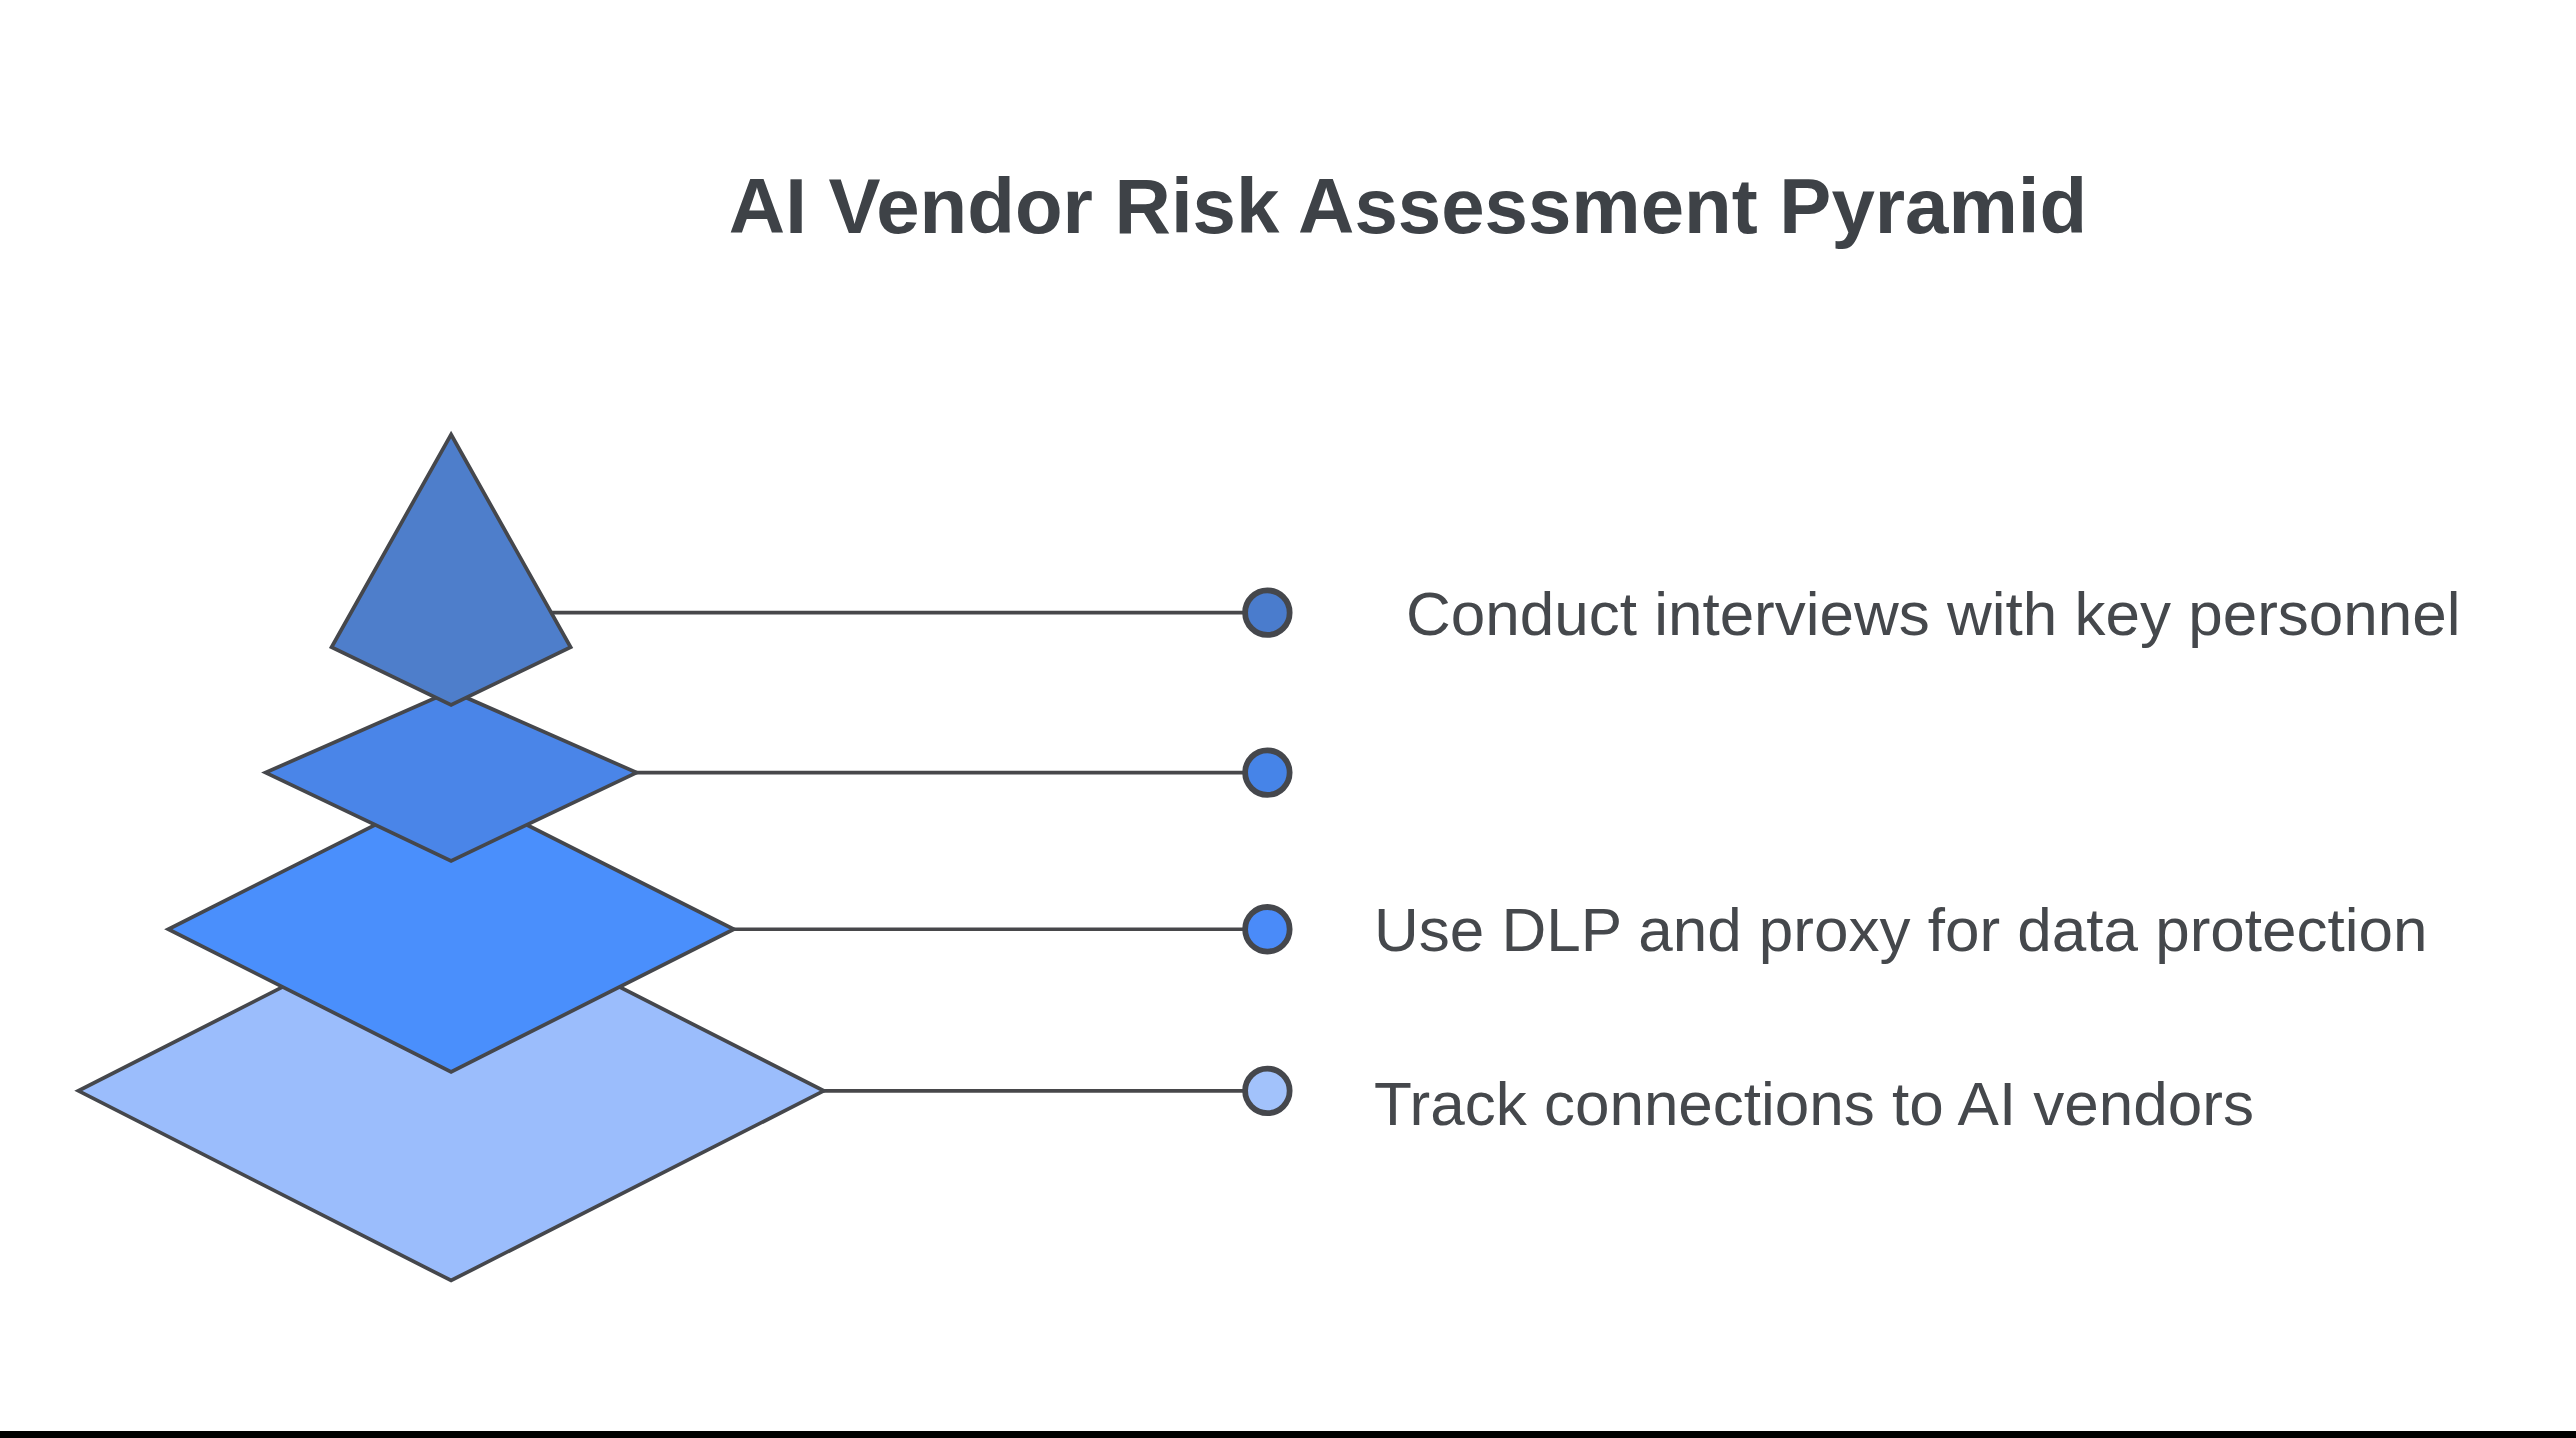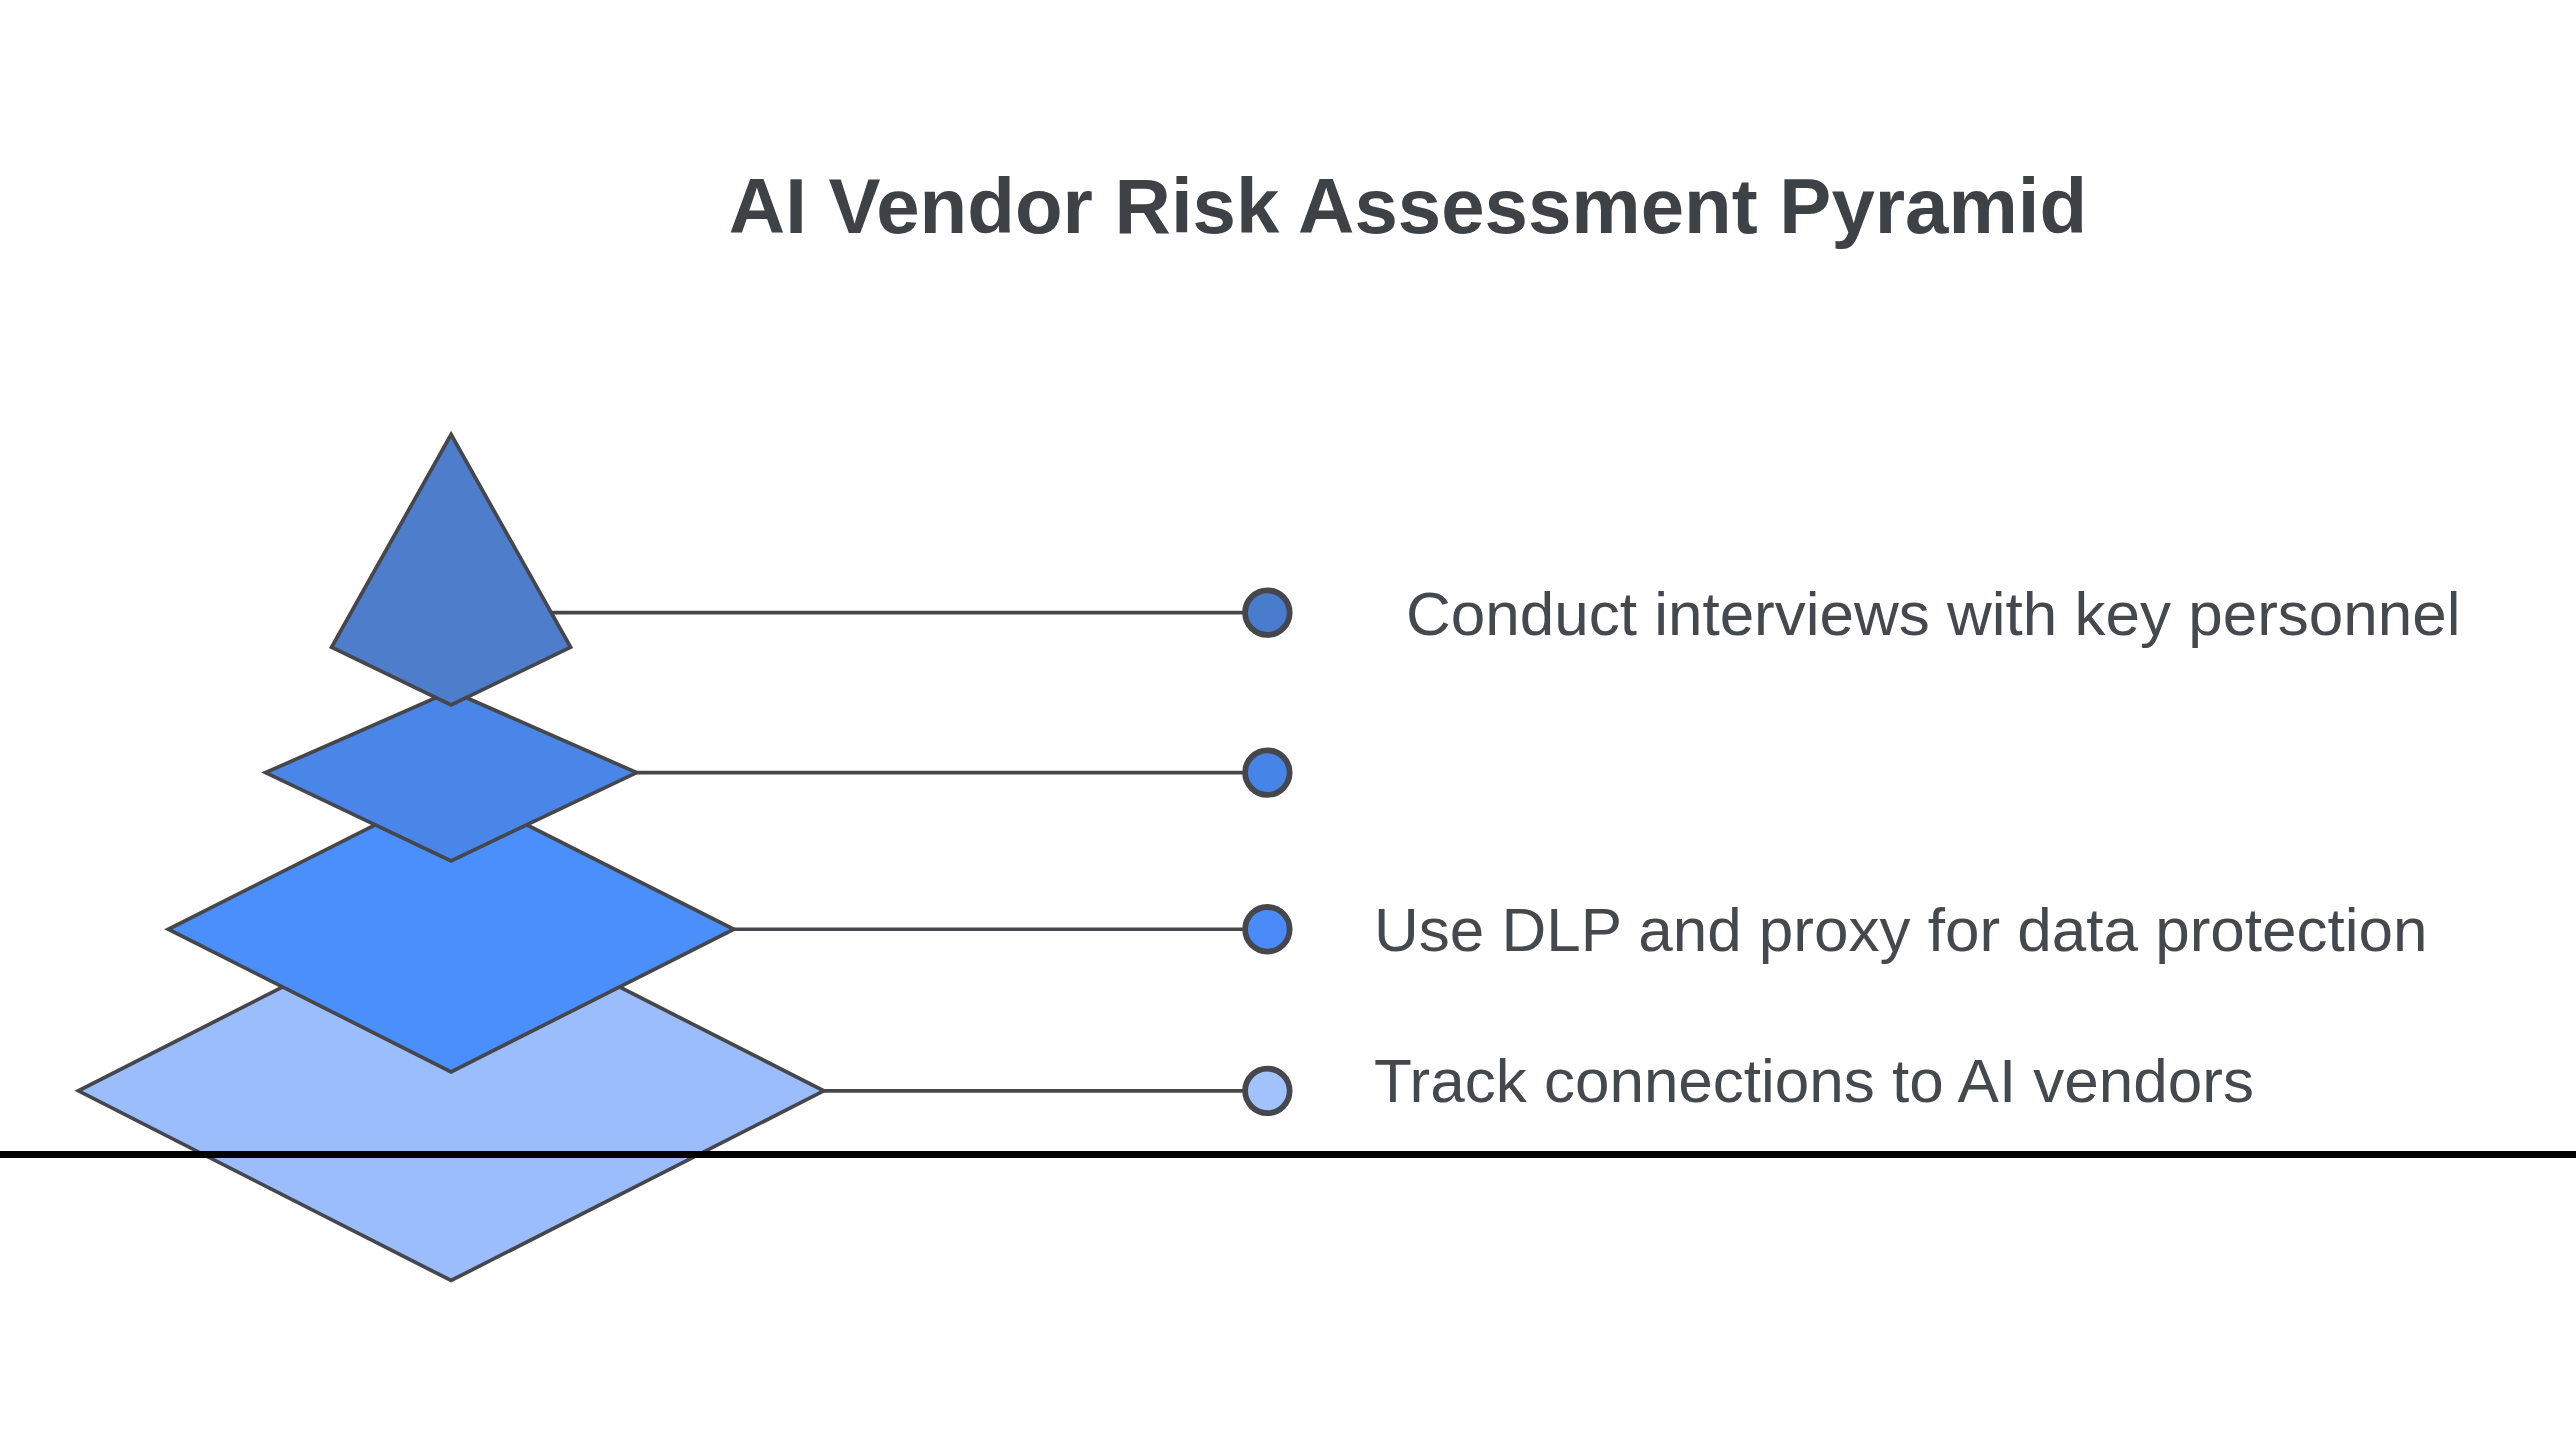--- a/index.html
+++ b/index.html
@@ -7,21 +7,21 @@
     padding: 0;
     background: #ffffff;
     width: 2576px;
     height: 1438px;
     overflow: hidden;
     font-family: "Liberation Sans", sans-serif;
   }
   .stage {
     position: relative;
     width: 2576px;
-    height: 1158px;
+    height: 1438px;
     background: #ffffff;
   }
   .title {
     position: absolute;
     top: 162px;
     left: 1408px;
     transform: translateX(-50%);
     font-size: 78px;
     font-weight: 700;
     line-height: 1.15;
@@ -52,21 +52,21 @@
     left: 1374px;
     transform: translateY(-50%);
     font-size: 62px;
     font-weight: 400;
     white-space: nowrap;
     color: var(--label-text, #45484c);
   }
   .label-1 { top: 613px; margin-left: 32px; }
   .label-2 { top: 773px; }
   .label-3 { top: 929px; }
-  .label-4 { top: 1080px; }
+  .label-4 { top: 1103px; }
   .bottom-bar {
     position: absolute;
     left: 0;
     bottom: 0;
     width: 2576px;
     height: 6.6px;
     background: var(--bottom-bar, #000000);
   }
 </style>
 </head>

